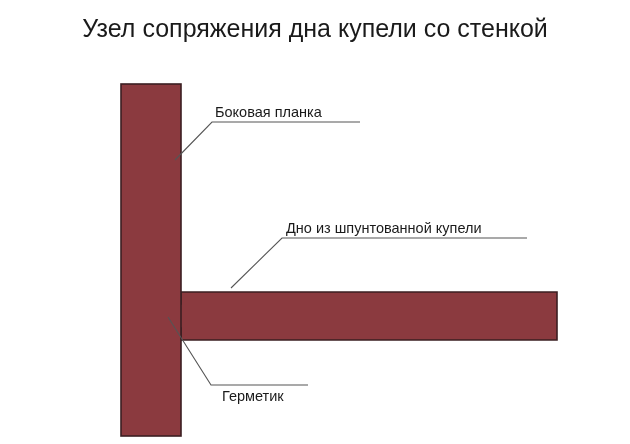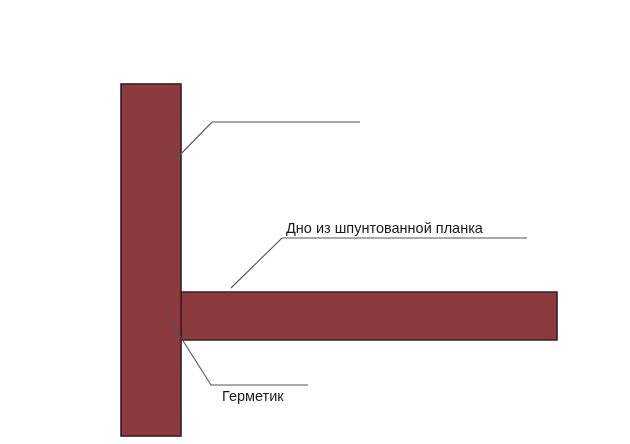--- a/index.html
+++ b/index.html
@@ -40,20 +40,21 @@
   }
   #lbl-side   { left: 215px; top: 104px; }
   #lbl-bottom { left: 286px; top: 220px; }
   #lbl-seal   { left: 222px; top: 368px; margin-top: 20px; }
 </style>
 </head>
 <body>
 
 <div id="root">
 
+  <div id="title">Узел сопряжения дна купели со стенкой</div>
 
   <svg class="diagram-svg" width="630" height="444" viewBox="0 0 630 444">
 
     <g>
       <path d="M 181,292 L 557,292 L 557,340 L 181,340 L 181,328 L 171,328 L 171,304 L 181,304 Z" fill="#8b3a3f" stroke="#3b1f22" stroke-width="1.6" stroke-linejoin="miter"></path>
     </g>
 
     <g>
       <path d="M 181,292 L 170,292 L 170,303 L 159,303 L 159,329 L 170,329 L 170,340 L 181,340" fill="none" stroke="#d8d86a" stroke-width="3.2" stroke-linejoin="miter"></path>
     </g>
@@ -62,16 +63,17 @@
       <rect x="121" y="84" width="60" height="352" fill="#8b3a3f" stroke="#3b1f22" stroke-width="1.6"></rect>
     </g>
 
     <g stroke="#555555" stroke-width="1.1" fill="none">
       <path d="M 175,160 L 212,122 L 360,122"></path>
       <path d="M 231,288 L 282,238 L 527,238"></path>
       <path d="M 168,317 L 211,385 L 308,385"></path>
     </g>
   </svg>
 
-  <div class="lbl" id="lbl-bottom">Дно из шпунтованной планка</div>
+  <div class="lbl" id="lbl-side">Боковая планка</div>
+  <div class="lbl" id="lbl-bottom">Дно из шпунтованной купели</div>
   <div class="lbl" id="lbl-seal">Герметик</div>
 
 </div>
 
 </body></html>

